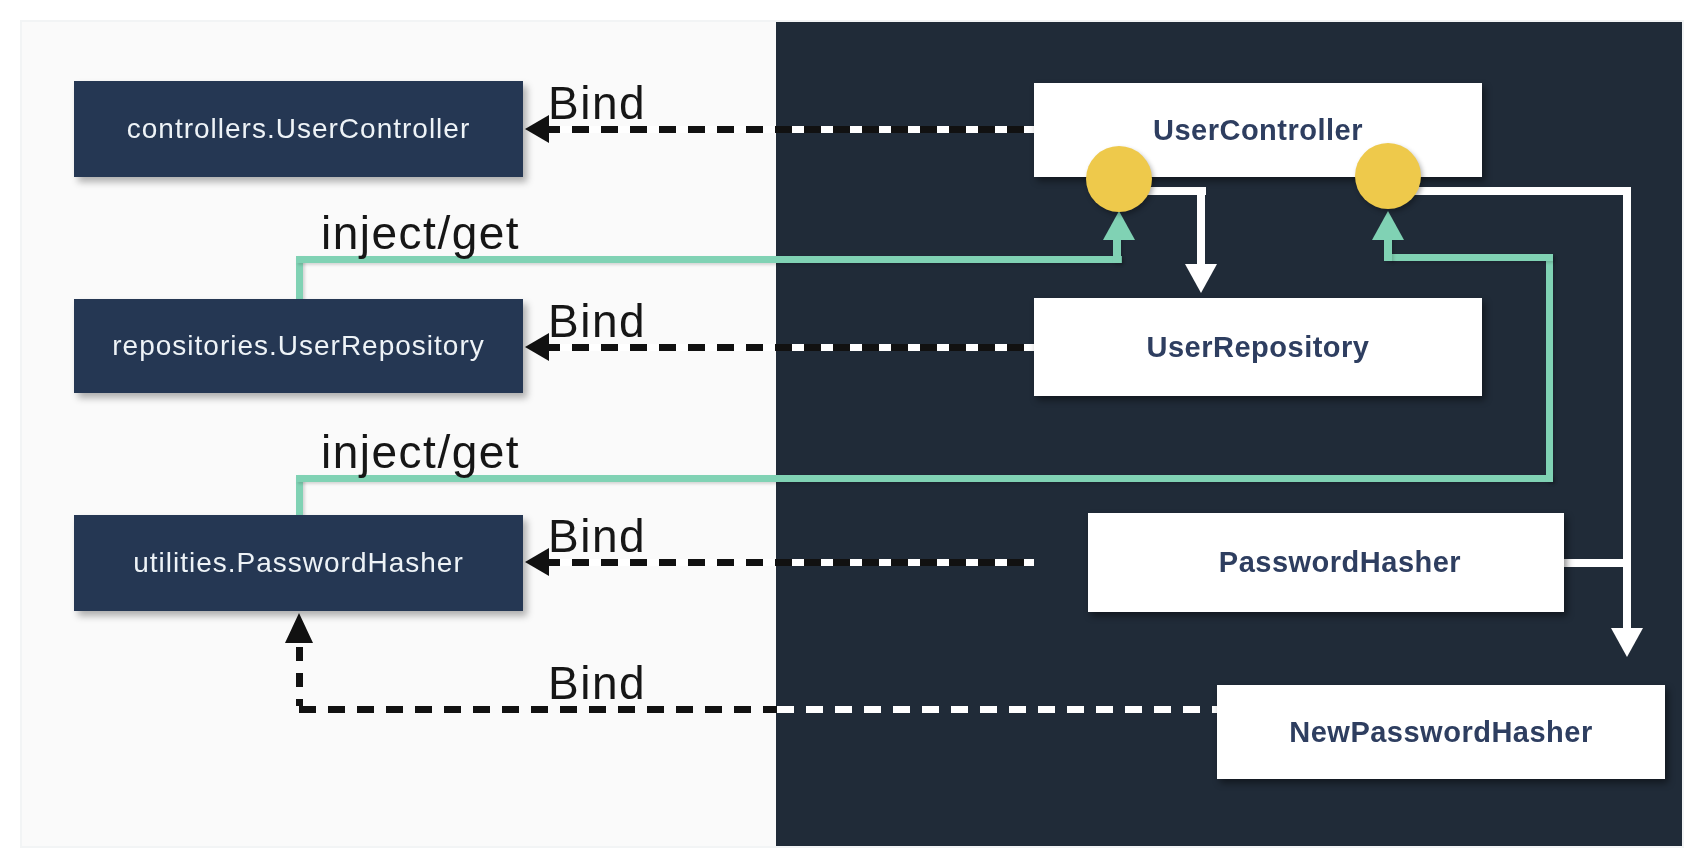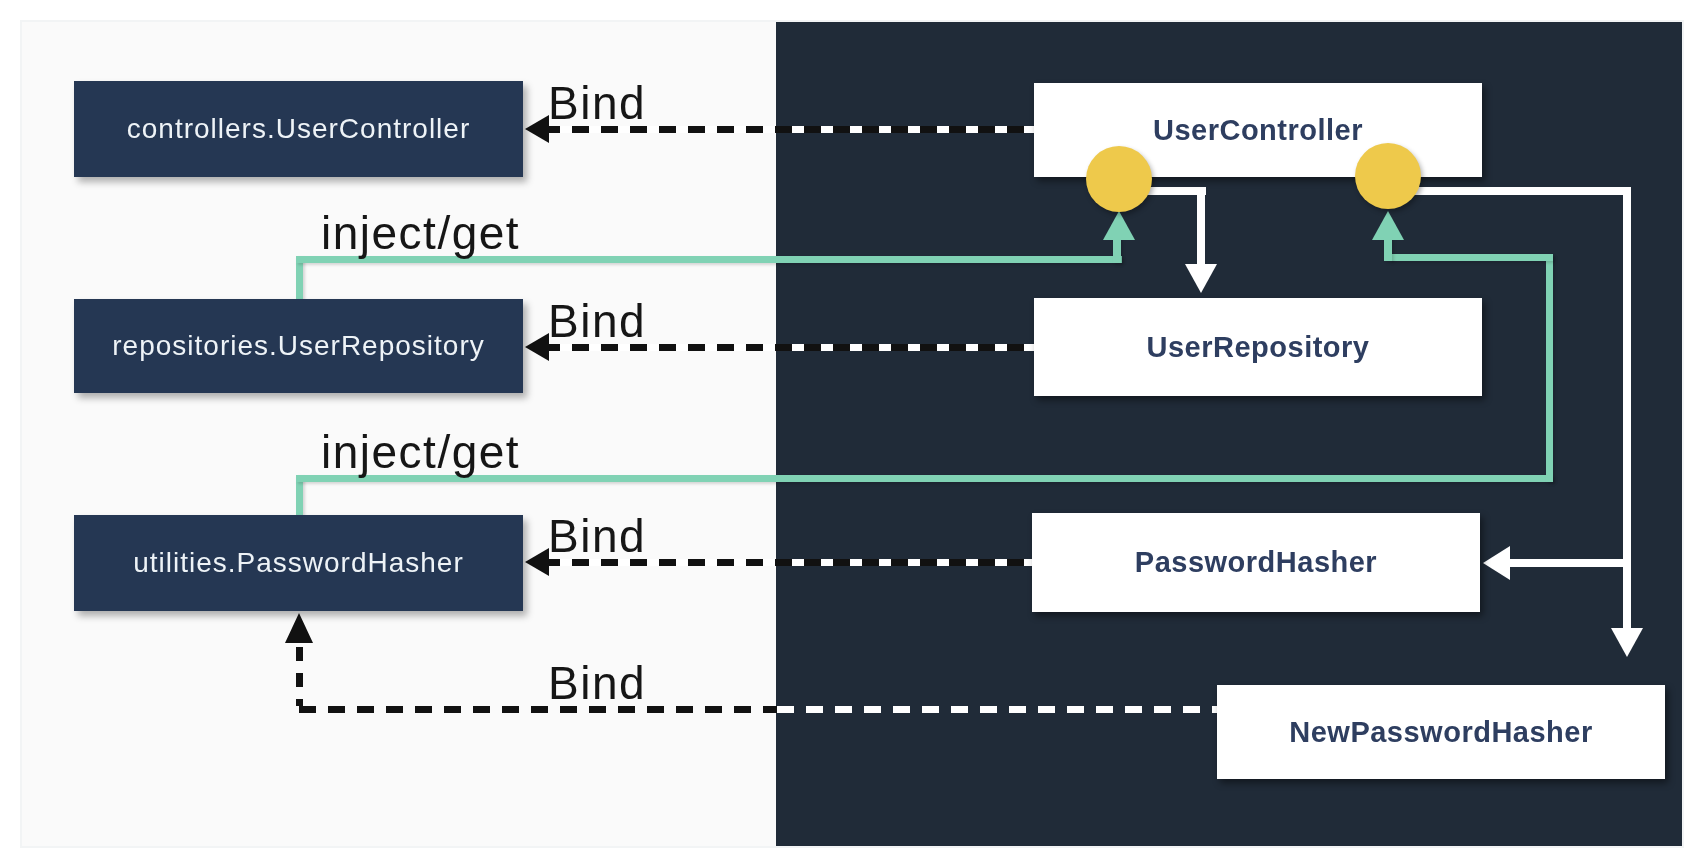--- a/index.html
+++ b/index.html
@@ -113,21 +113,21 @@
   <div class="lbox" style="left:74px;top:299px;width:449px;height:94px;">
     <span>repositories.UserRepository</span>
   </div>
 
   <div class="wbox" style="left:1034px;top:83px;width:448px;height:94px;">
     <span>UserController</span>
   </div>
   <div class="wbox" style="left:1034px;top:298px;width:448px;height:98px;">
     <span>UserRepository</span>
   </div>
-  <div class="wbox" style="left:1032px;top:513px;width:448px;height:99px;">
+  <div class="wbox" style="left:1088px;top:513px;width:448px;height:99px;padding-left:28px;">
     <span>PasswordHasher</span>
   </div>
   <div class="wbox" style="left:1217px;top:662px;width:448px;height:94px;margin-top:23px;">
     <span>NewPasswordHasher</span>
   </div>
 
   <div class="port" style="left:1086px;top:146px;"></div>
   <div class="port" style="left:1355px;top:143px;"></div>
 
   <div class="edge-label" style="left:548px;top:80px;width:200px;">Bind</div>

